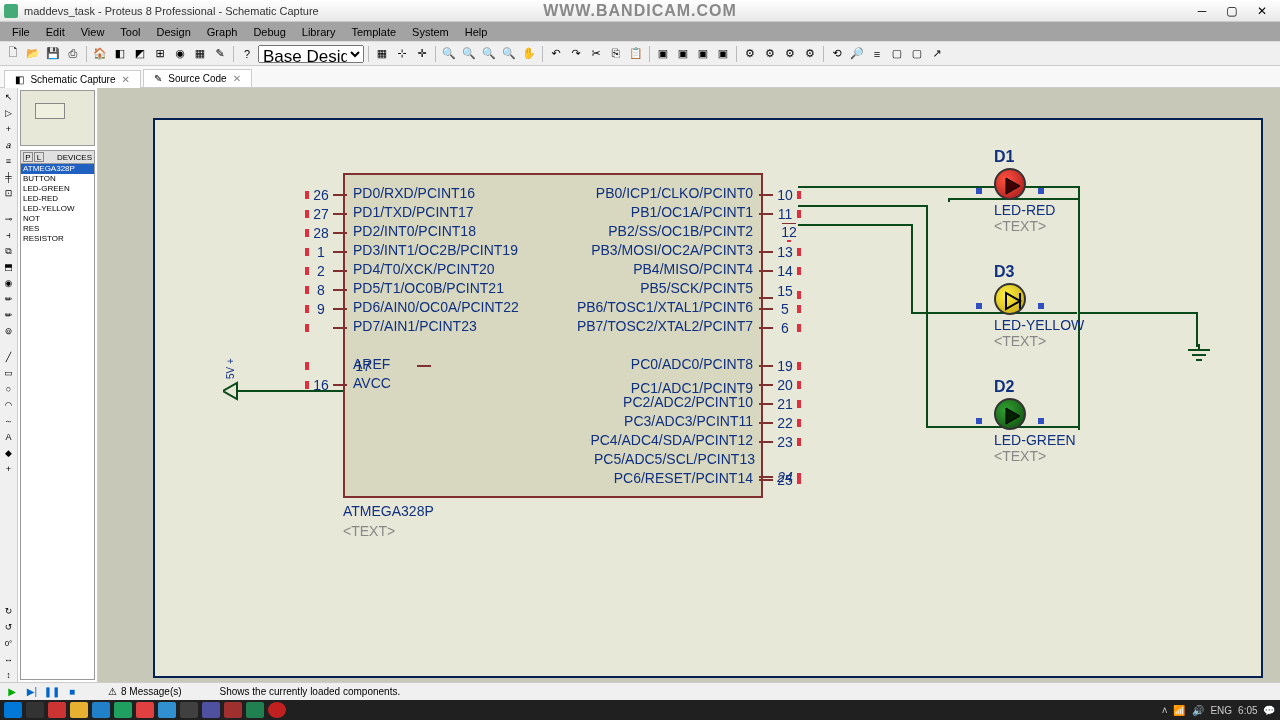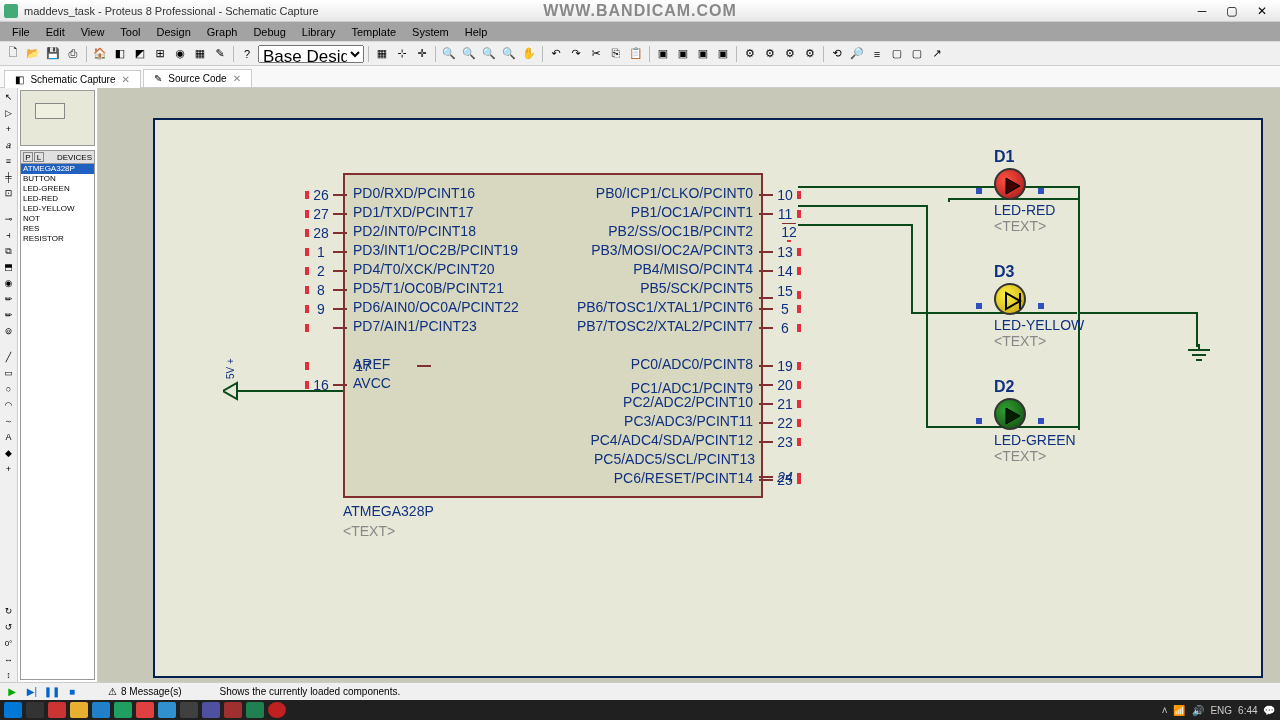--- a/index.html
+++ b/index.html
@@ -496,16 +496,16 @@
   <div class="tbicon" style="background:#404040"></div>
   <div class="tbicon" style="background:#5050a0"></div>
   <div class="tbicon" style="background:#a03030"></div>
   <div class="tbicon" style="background:#208050"></div>
   <div class="tbicon" style="background:#c02020; border-radius:50%"></div>
   <div class="tray">
     <span>˄</span>
     <span>📶</span>
     <span>🔊</span>
     <span>ENG</span>
-    <span>6:44</span>
+    <span>6:05</span>
     <span>💬</span>
   </div>
 </div>
 
 </body></html>

